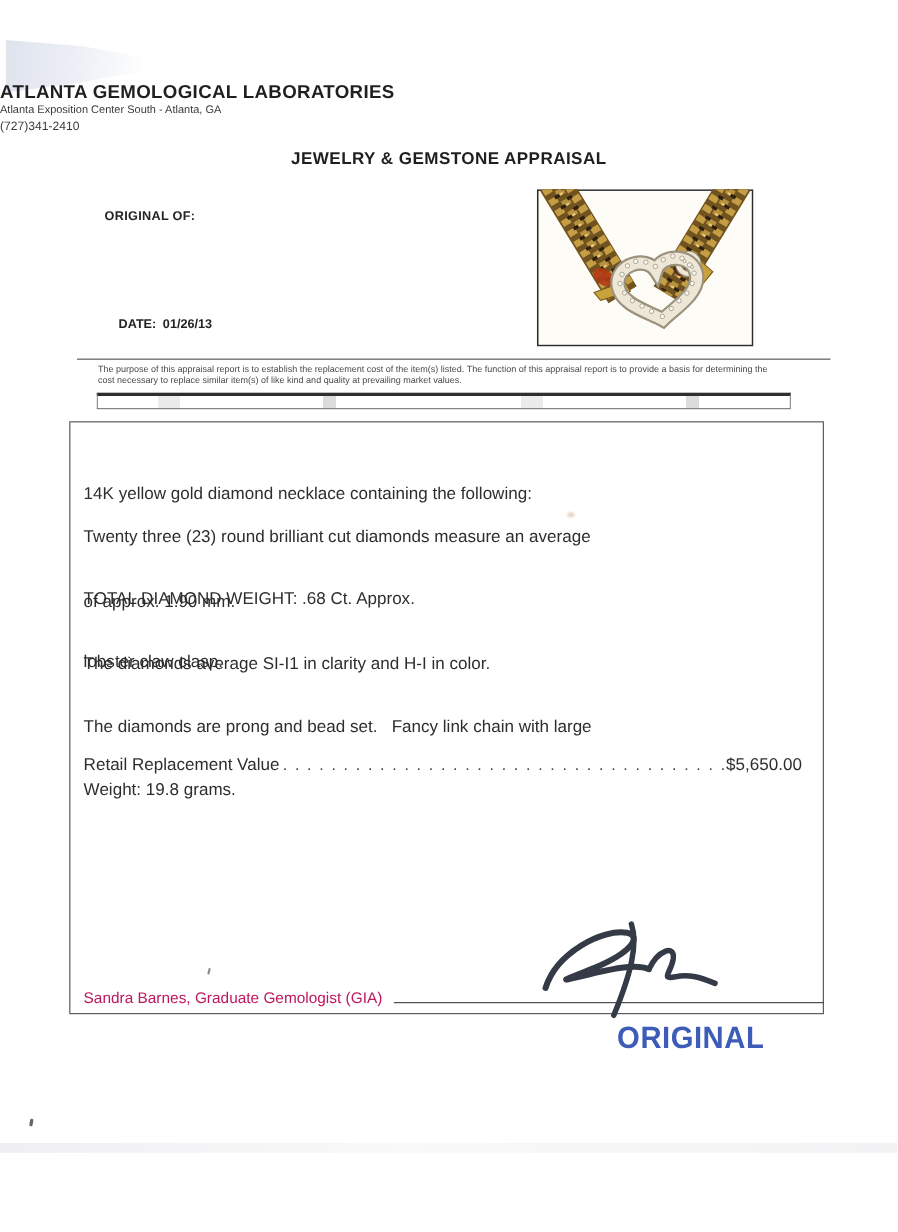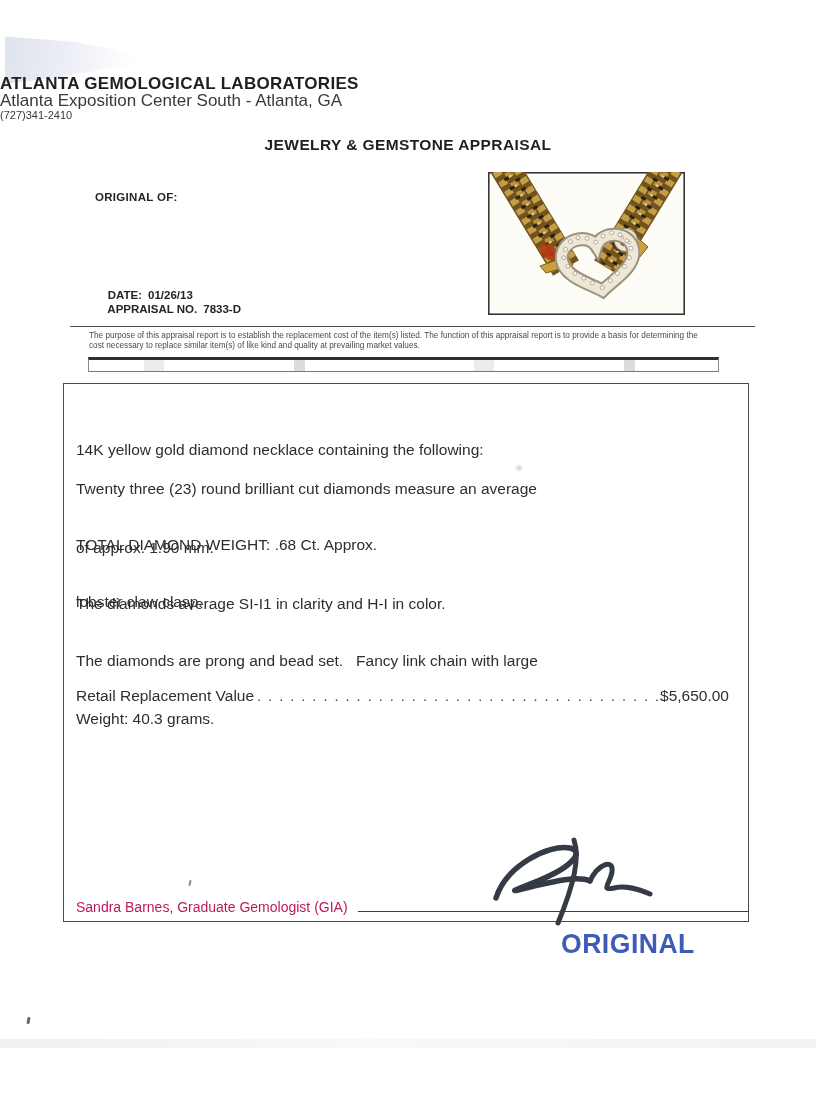--- a/index.html
+++ b/index.html
@@ -21,21 +21,21 @@
   .speck2 { position:absolute; left:189px; top:880px; width:2px; height:6px;
     background:#6e6e6e; border-radius:1px; transform:rotate(14deg); opacity:.8; }
   .speck3 { position:absolute; left:514px; top:464px; width:10px; height:8px;
     background:radial-gradient(ellipse, rgba(201,160,130,.55), rgba(255,255,255,0) 70%); }
   .bottom-band { position:absolute; left:0; top:1039px; width:816px; height:9px;
     background:linear-gradient(90deg,#eeeef1 0%, #f8f8f9 45%, #f1f1f3 100%); opacity:.9; }
 
   
   .header { position:absolute; left:0; top:74px; width:784px; text-align:left; }
   .company  { font-size:17px; font-weight:bold; letter-spacing:.3px; color:#1f1f1f; line-height:19px; }
-  .address  { font-size:17px; color:#3a3a3a; line-height:16px; }
+  .address  { font-size:10px; color:#3a3a3a; line-height:16px; }
   .phone    { font-size:11px; color:#3a3a3a; line-height:13px; }
   .doc-title { position:absolute; left:0; top:136px; width:816px; text-align:center;
     font-size:15.5px; font-weight:bold; letter-spacing:.4px; color:#1f1f1f; }
 
   .property-of { position:absolute; left:95px; top:191px;
     font-size:11.5px; font-weight:bold; letter-spacing:.3px; color:#242424; }
   .meta-row { position:absolute; left:95px; font-size:11.5px; font-weight:bold; color:#242424; white-space:pre; }
   .date-row { top:277px; }
   .apprno-row { top:291px; }
   .meta-row .lbl { margin-right:6px; }
@@ -159,23 +159,20 @@
           <circle cx="27" cy="-17" r="1.4"></circle>
             <circle cx="33" cy="-11" r="1.4"></circle>
         </g>
       </g>
     </svg>
   </div>
 
   <div class="meta-row date-row">
     <span class="lbl">DATE:</span><span>01/26/13</span>
   </div>
-  <div class="meta-row apprno-row">
-    <span class="lbl">APPRAISAL NO.</span><span>7833-D</span>
-  </div>
 
   <div class="top-rule"></div>
 
   <div class="disclaimer">
     <div>The purpose of this appraisal report is to establish the replacement cost of the item(s) listed.  The function of this appraisal report is to provide a basis for determining the</div>
     <div>cost necessary to replace similar item(s) of like kind and quality at prevailing market values.</div>
   </div>
 
   <div class="thin-bar"></div>
 
@@ -187,21 +184,21 @@
       <div>Twenty three (23) round brilliant cut diamonds measure an average</div>
       <div>of approx. 1.90 mm.</div>
     </div>
     <div class="bp bp-3">
       <div>TOTAL DIAMOND WEIGHT: .68 Ct. Approx.</div>
       <div>The diamonds average SI-I1 in clarity and H-I in color.</div>
     </div>
     <div class="bp bp-4">
       <div>lobster claw clasp.</div>
       <div>The diamonds are prong and bead set.   Fancy link chain with large</div>
-      <div>Weight: 40.3 grams.</div>
+      <div>Weight: 19.8 grams.</div>
     </div>
 
     <div class="retail-row">
       <span class="retail-label">Retail Replacement Value</span>
       <span class="leader">. . . . . . . . . . . . . . . . . . . . . . . . . . . . . . . . . . . . . . . . . . . . . . . . . . . . . . . . . . . . . . . . . . . . . . . . . . . .</span>
       <span class="retail-amount">$5,650.00</span>
     </div>
 
     <div class="signer-row">
       <span class="signer-name">Sandra Barnes, Graduate Gemologist (GIA)</span>

